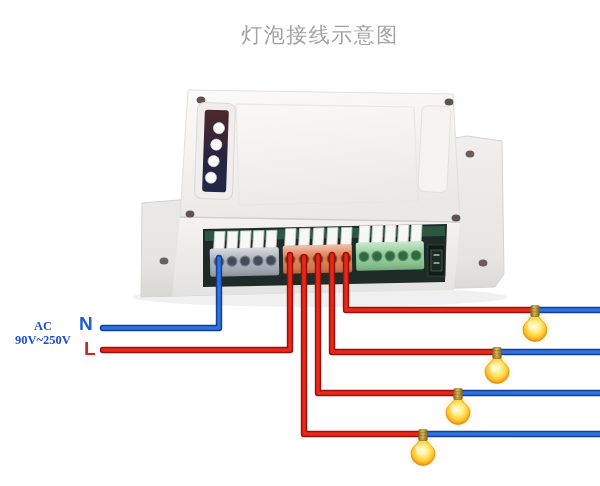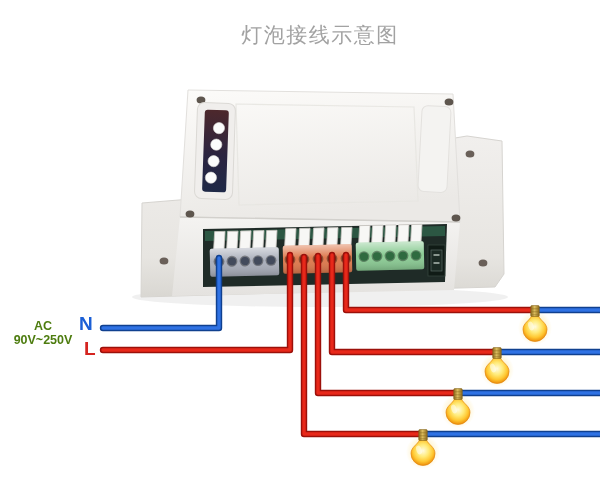--- a/index.html
+++ b/index.html
@@ -229,20 +229,20 @@
           <path d="M -3.6,6 C -5.2,10.5 -12,13 -12,19.5 A 12,12 0 1 0 12,19.5 C 12,13 5.2,10.5 3.6,6 Z" fill="url(#bulbGrad)" stroke="#e2870e" stroke-width="0.7"></path>
           <ellipse cx="-4" cy="16" rx="2.6" ry="4.6" transform="rotate(-20 -4 16)" fill="rgba(255,255,255,0.5)"></ellipse>
           <rect x="-4.3" y="-4.5" width="8.6" height="11" rx="1.3" fill="url(#brassGrad)" stroke="#7e5e14" stroke-width="0.5"></rect>
           <line x1="-4.3" y1="-1.2" x2="4.3" y2="-1.2" stroke="#8a6c1e" stroke-width="0.7" opacity="0.75"></line>
           <line x1="-4.3" y1="1.8" x2="4.3" y2="1.8" stroke="#8a6c1e" stroke-width="0.7" opacity="0.75"></line>
           <line x1="-4.3" y1="4.8" x2="4.3" y2="4.8" stroke="#8a6c1e" stroke-width="0.7" opacity="0.75"></line>
         </g>
       </g>
   </svg>
 
-  <div class="lbl-ac" style="color: #4d7c0f;">
+  <div class="lbl-ac" style="color: #1d4ed8; font-family: Liberation Serif, serif;">
     <div>AC</div>
     <div>90V~250V</div>
   </div>
   <div class="lbl-n" style="color: rgb(27, 95, 214);">N</div>
   <div class="lbl-l" style="color: rgb(212, 36, 32);">L</div>
 
 </div>
 
 </body></html>

